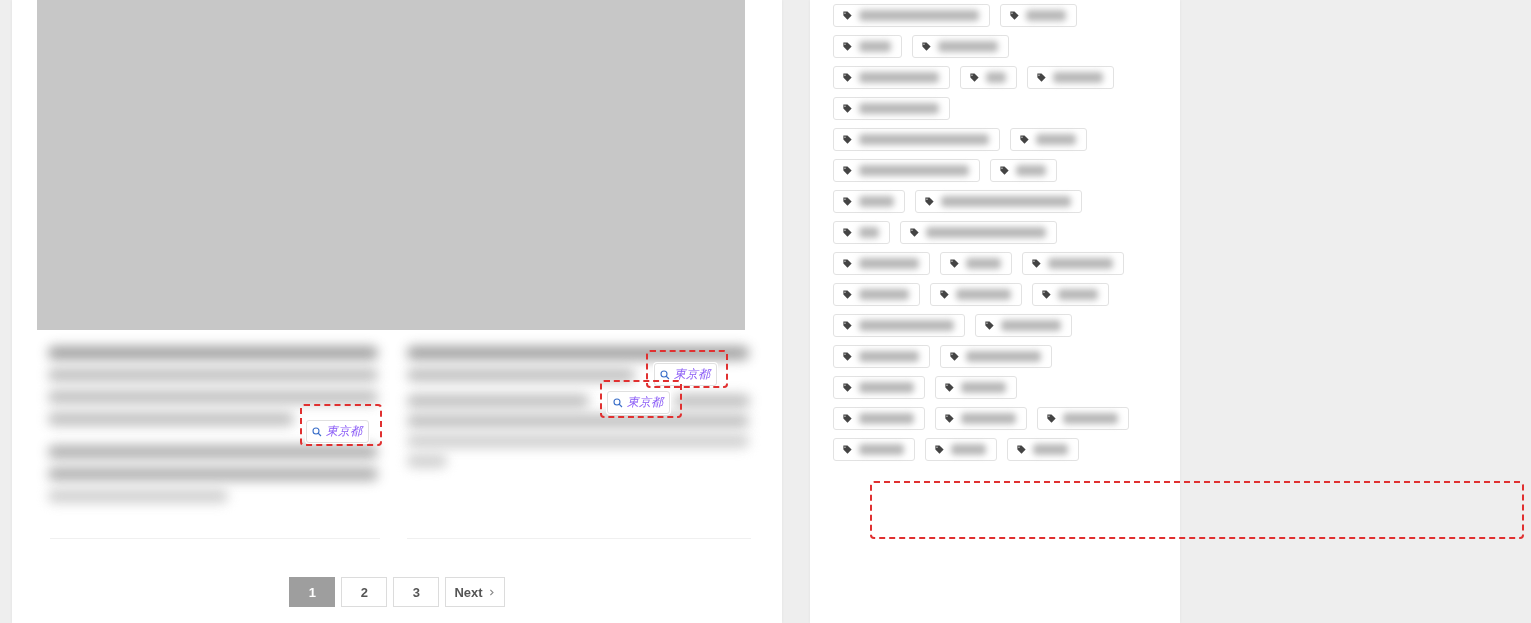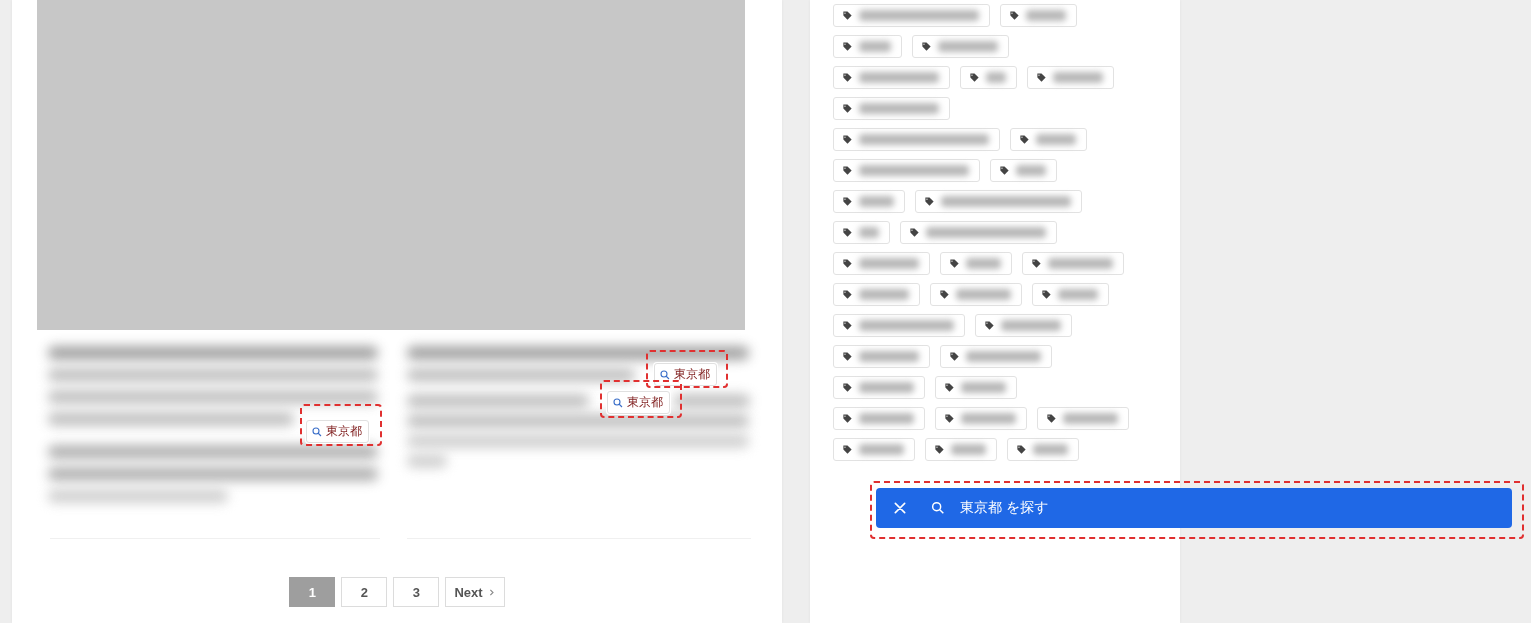--- a/index.html
+++ b/index.html
@@ -1,21 +1,21 @@
 <!DOCTYPE html>
 <html><head>
 <meta charset="utf-8">
 <style>
   html,body{margin:0;padding:0;background:#eeeeee;font-family:"Hiragino Kaku Gothic ProN","Yu Gothic",Arial,sans-serif;}
   .stage{position:relative;width:1531px;height:623px;overflow:hidden;background:#eeeeee;}
   .main-col{position:absolute;left:12px;top:0;width:770px;height:623px;background:#ffffff;box-shadow:0 0 3px rgba(0,0,0,0.06);}
   .side-col{position:absolute;left:810px;top:0;width:370px;height:623px;background:#ffffff;box-shadow:0 0 3px rgba(0,0,0,0.06);}
   .big-image{position:absolute;left:25px;top:0;width:708px;height:330px;background:#c7c7c7;}
   .blur-block{position:absolute;border-radius:6px;filter:blur(6px);opacity:0.9;}
-  .tokyo-chip{position:absolute;display:inline-flex;align-items:center;gap:3px;padding:2px 6px 2px 4px;background:#ffffff;border:1px solid #e0e0e0;border-radius:3px;font-size:12px;color:#7f1d1d;box-shadow:0 0 0 1px #fff;}
+  .tokyo-chip{position:absolute;display:inline-flex;align-items:center;gap:3px;padding:2px 6px 2px 4px;background:#ffffff;border:1px solid #e0e0e0;border-radius:3px;font-size:12px;color:#8b5cf6;box-shadow:0 0 0 1px #fff;font-style:italic;}
   .tokyo-chip svg{width:12px;height:12px;}
   .dashed{position:absolute;border:2px dashed #e03030;border-radius:4px;pointer-events:none;}
   .divider{position:absolute;height:1px;background:#f0f0f0;}
   
   .pagi{position:absolute;left:0;right:0;bottom:16px;display:flex;justify-content:center;gap:6px;}
   .pagi .pg{min-width:28px;height:28px;padding:0 8px;display:flex;align-items:center;justify-content:center;border:1px solid #dcdcdc;background:#ffffff;font-size:13px;color:#555;font-weight:600;cursor:pointer;}
   .pagi .pg.current{background:#9e9e9e;color:#ffffff;border-color:#9e9e9e;}
   .pagi .next svg{width:9px;height:9px;margin-left:4px;}
   
   .tag-wrap{position:absolute;left:18px;right:18px;top:0;bottom:0;}
@@ -314,24 +314,15 @@
           </span><span class="tag">
             <svg viewBox="0 0 24 24">
               <path fill="#444" d="M21 12l-9 9-9-9V3h9z"></path>
               <circle cx="6.5" cy="7" r="1.4" fill="#fff"></circle>
             </svg>
             <span class="blob" style="width:35px"></span>
           </span></div>
       </div>
   </div>
 
-  <div class="float-search">
-    <svg class="x" viewBox="0 0 24 24">
-        <path stroke="#ffffff" stroke-width="2.4" stroke-linecap="round" d="M5 5l14 14M19 5 5 19"></path>
-      </svg>
-    <svg class="mag" viewBox="0 0 24 24">
-        <path fill="none" stroke="#ffffff" stroke-width="2.2" d="M10 4a6 6 0 1 1 0 12 6 6 0 0 1 0-12zm5 11 5 5"></path>
-      </svg>
-    <span>東京都 を探す</span>
-  </div>
   <div class="float-dash"></div>
 
 </div>
 
 </body></html>

